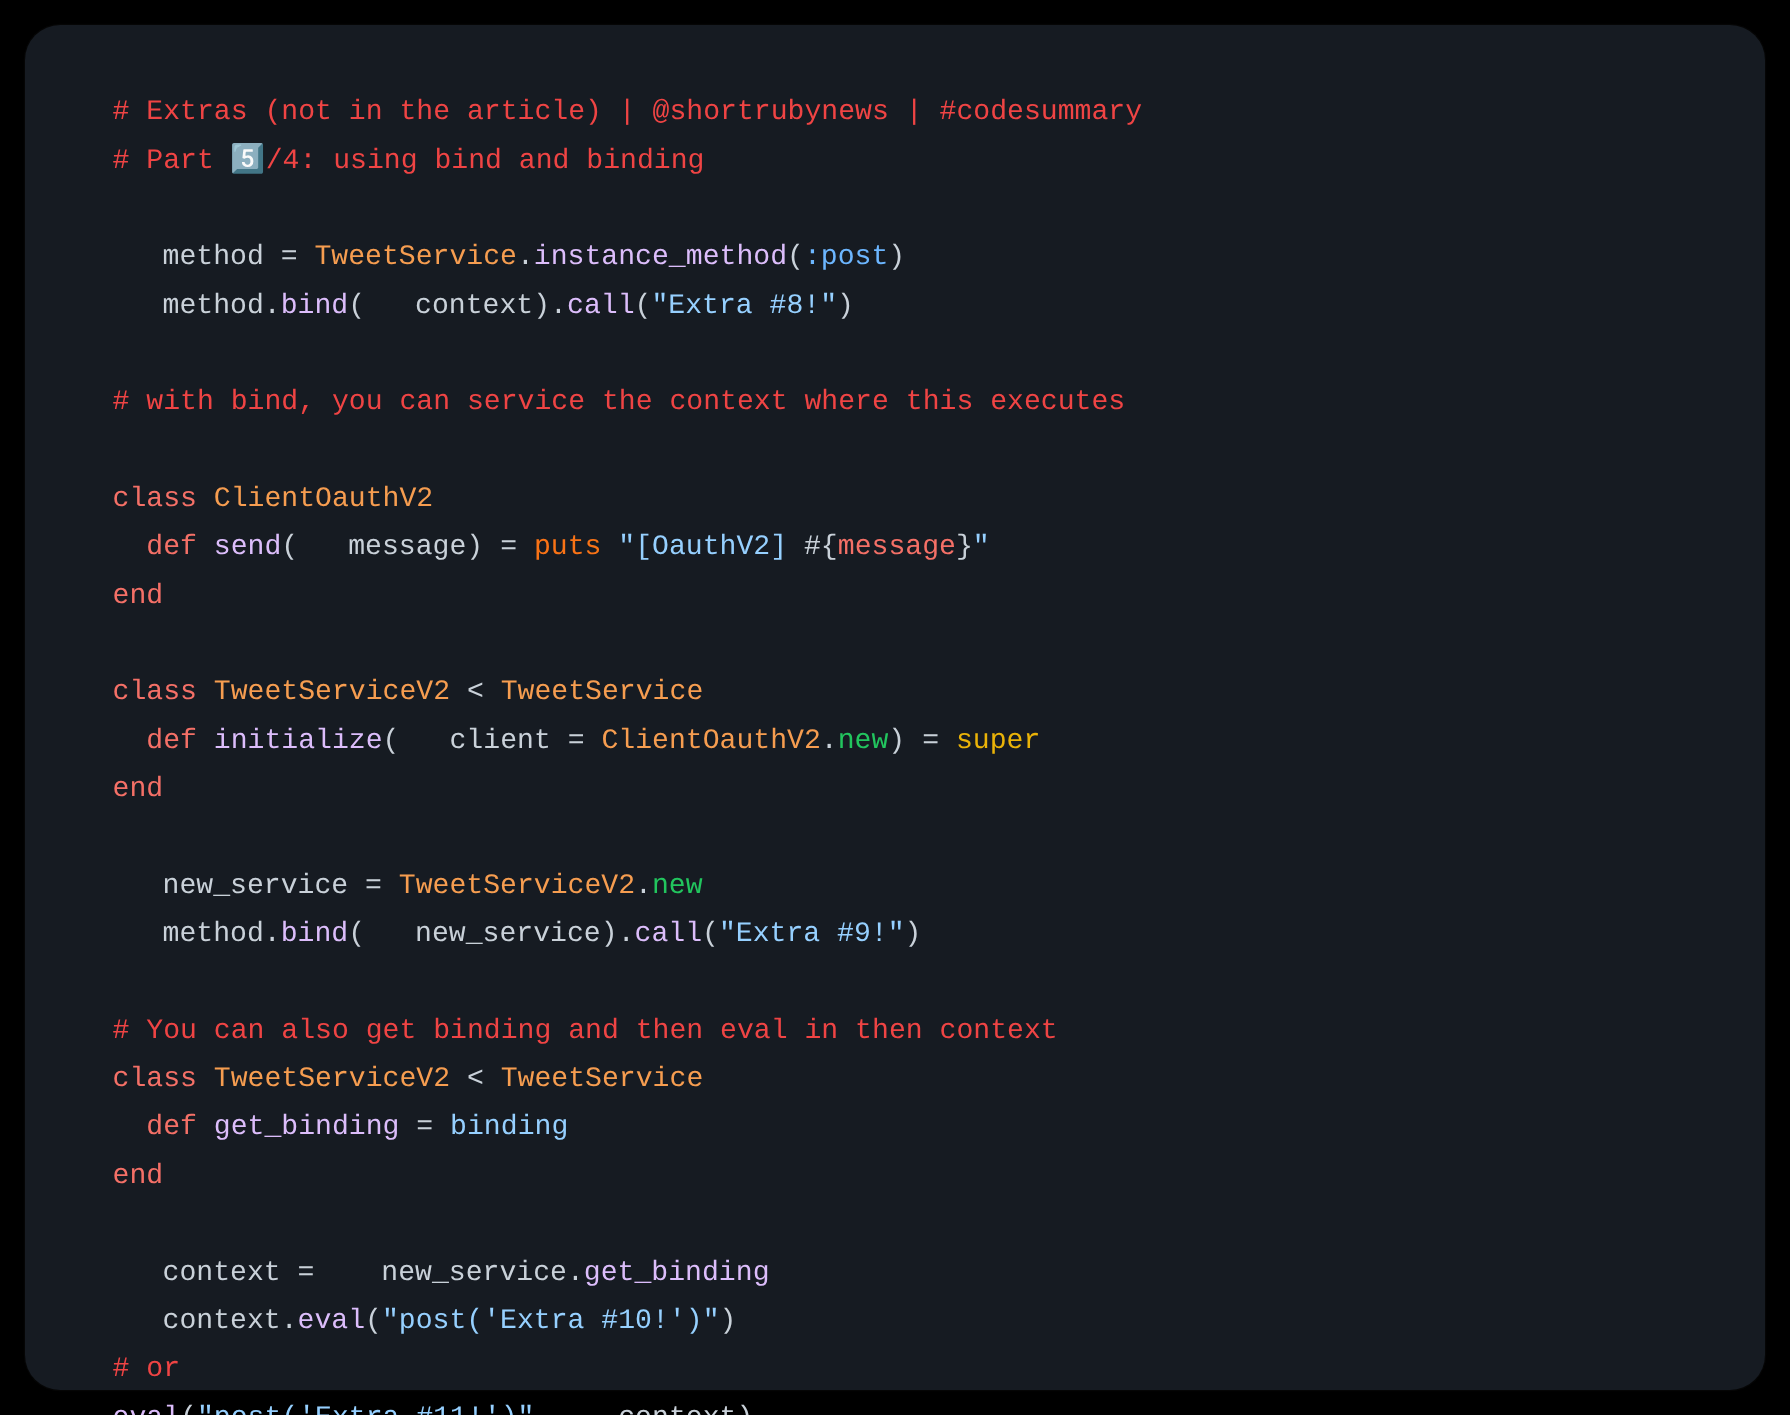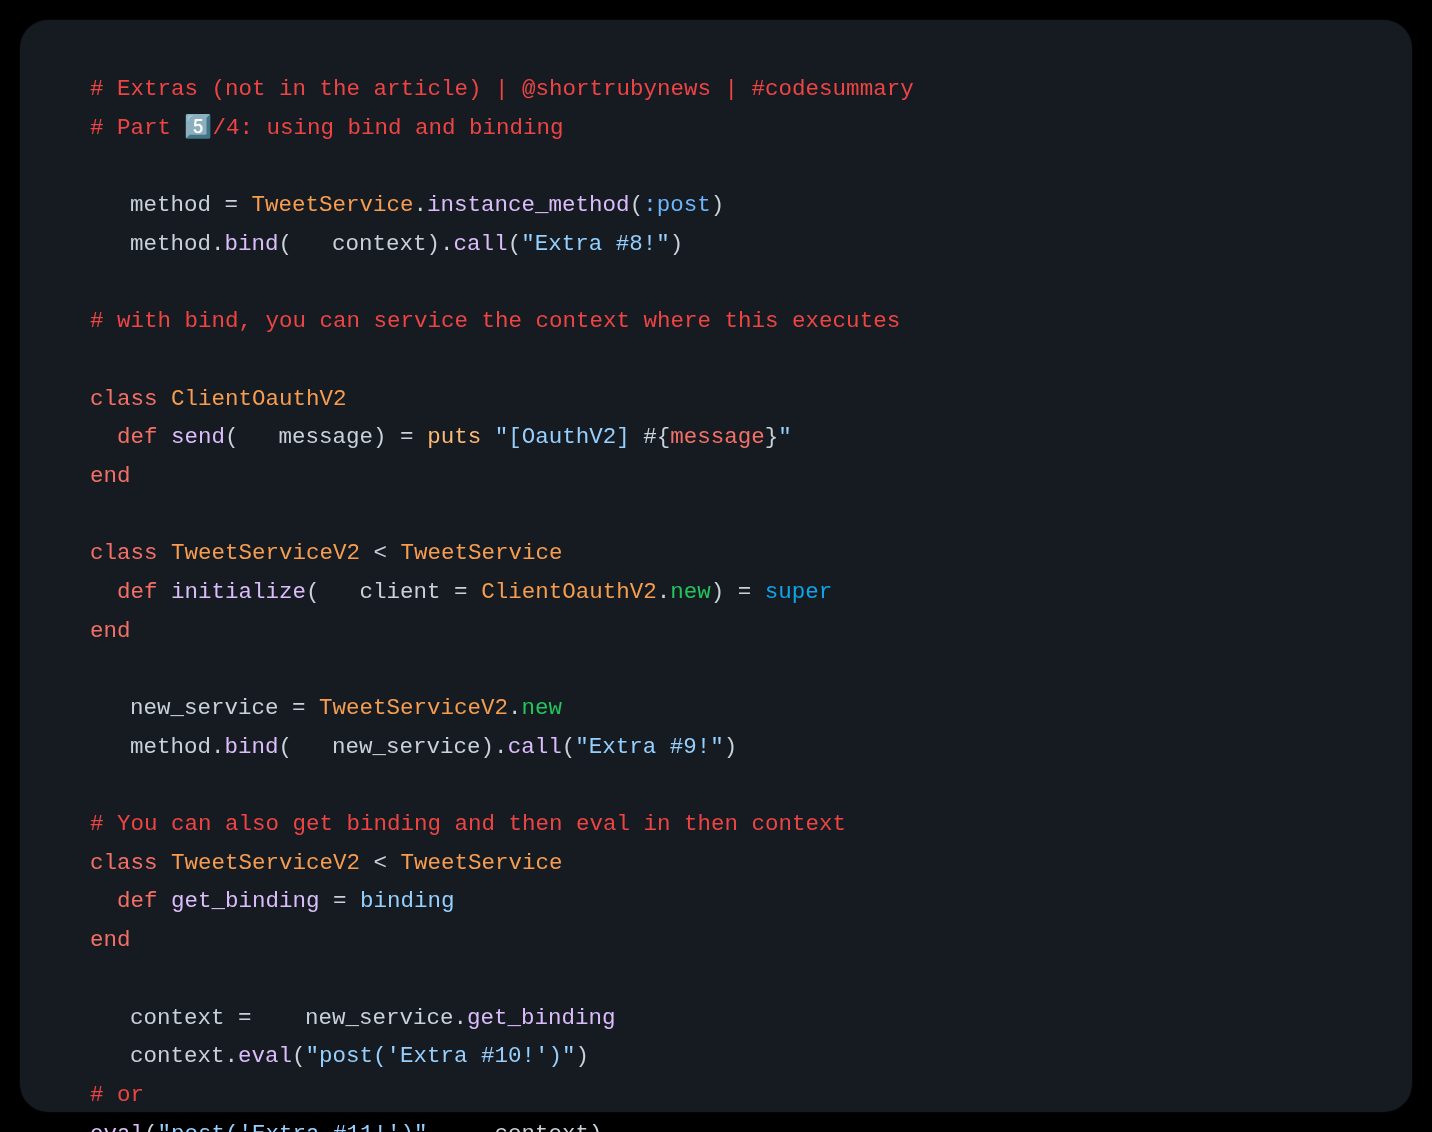--- a/index.html
+++ b/index.html
@@ -37,23 +37,23 @@
   .const    { color: #f69d50; }  
   .methdef  { color: #dcbdfb; }  
   .call     { color: #dcbdfb; }  
   .op       { color: #c9d1d9; }
   .paren    { color: #c9d1d9; }
   .string   { color: #96d0ff; }
   .symbol   { color: #6cb6ff; margin-top: 16px; }
   .interp   { color: #c9d1d9; }  
   .interpvar{ color: #f47067; }  
   .newkw    { color: #22c55e; }
-  .superkw  { color: #0ea5e9; }
+  .superkw  { color: #eab308; }
   .bindkw   { color: #96d0ff; }
-  .putskw   { color: #fdba74; }
+  .putskw   { color: #f97316; }
   .evalkw   { color: #dcbdfb; margin-top: 35px; }
 </style>
 </head>
 <body>
 
 <div class="card">
   <pre class="code" id="code"><span class="t comment"># Extras (not in the article) | @shortrubynews | #codesummary</span>
 <span class="t comment"># Part 5️⃣/4: using bind and binding</span>
 
 <span class="t ident">method</span><span class="t op"> = </span><span class="t const">TweetService</span><span class="t op">.</span><span class="t call">instance_method</span><span class="t paren">(</span><span class="t symbol">:post</span><span class="t paren">)</span>

